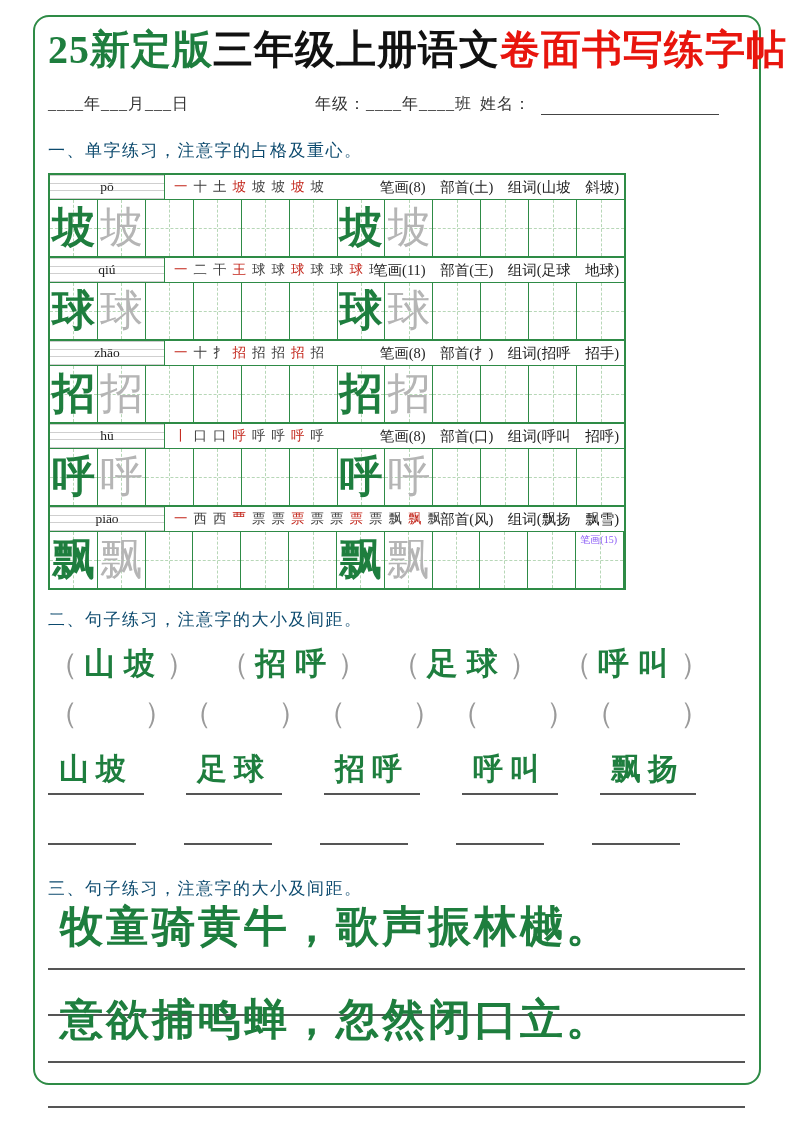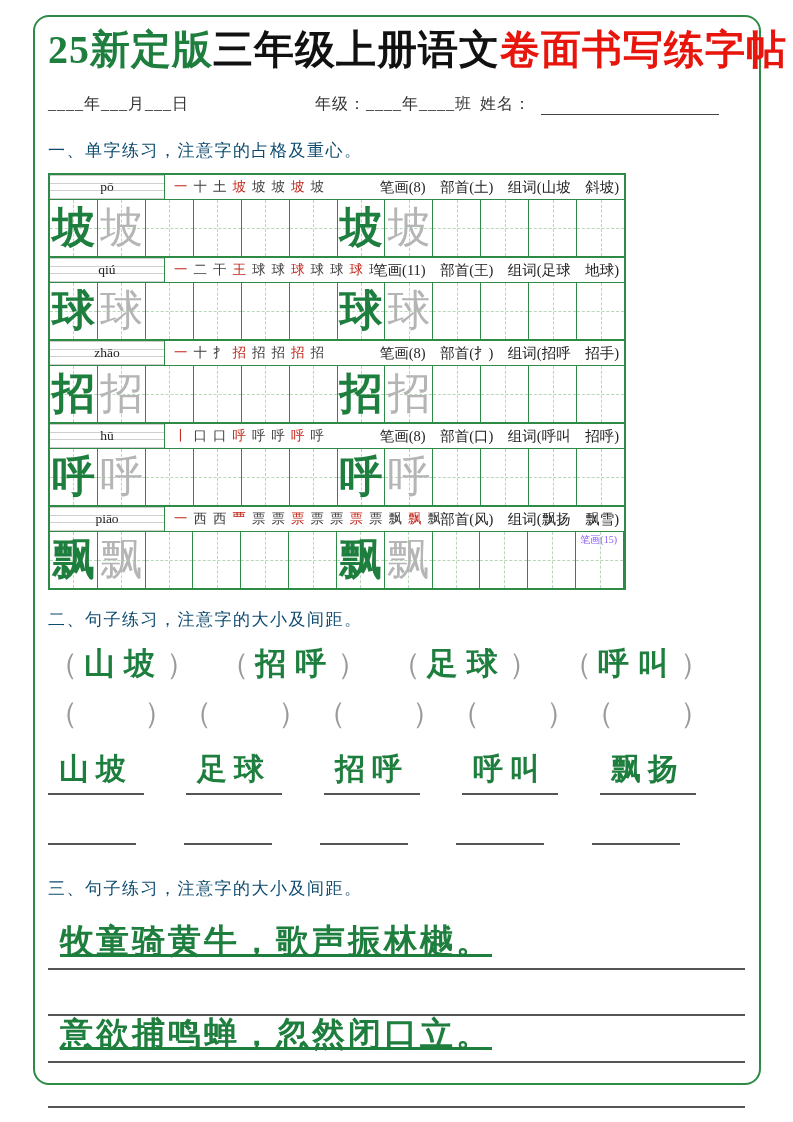--- a/index.html
+++ b/index.html
@@ -73,21 +73,21 @@
   .paren-empty-row{display:flex;justify-content:space-between;width:662px;margin-top:4px;height:40px;align-items:center;}
   .paren-empty-row .gap{display:inline-block;width:66px;}
   .uword-row{display:flex;justify-content:space-between;width:648px;margin-top:16px;}
   .uw{width:96px;text-align:center;border-bottom:2px solid var(--linegray);font-size:30px;font-weight:bold;color:var(--green);letter-spacing:7px;padding-bottom:3px;white-space:nowrap;}
   .uempty-row{display:flex;justify-content:space-between;width:632px;margin-top:42px;}
   .ue{width:88px;border-bottom:2px solid var(--linegray);height:8px;}
 
   
   .sentences{margin-top:10px;width:697px;}
   .sline{border-bottom:2px solid var(--linegray);display:flex;align-items:flex-end;}
-  .sline .stext{font-size:33px;font-weight:bold;color:var(--green);letter-spacing:3px;padding:0 0 4px 12px;white-space:nowrap;text-decoration:underline;}
+  .sline .stext{font-size:43px;font-weight:bold;color:var(--green);letter-spacing:3px;padding:0 0 12px 12px;white-space:nowrap;}
   .sline.row-s1{height:60px;}
   .sline.row-e1{height:46px;}
   .sline.row-s2{height:47px;}
   .sline.row-e2{height:45px;}
 </style>
 </head>
 <body>
 
 <div class="page-border"></div>
 

